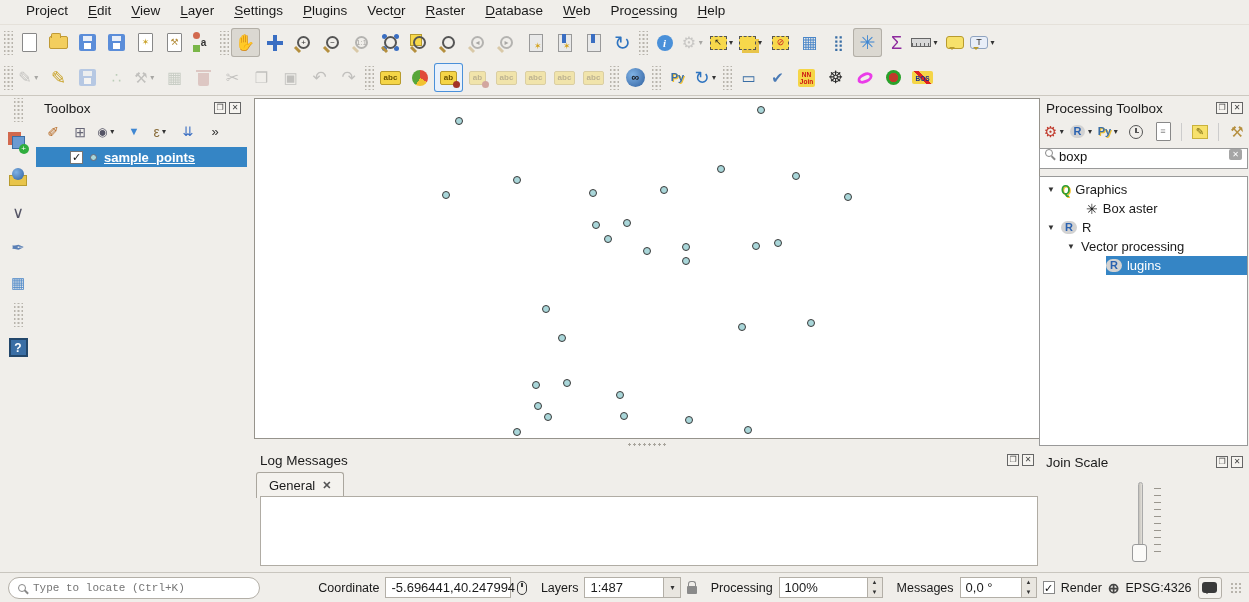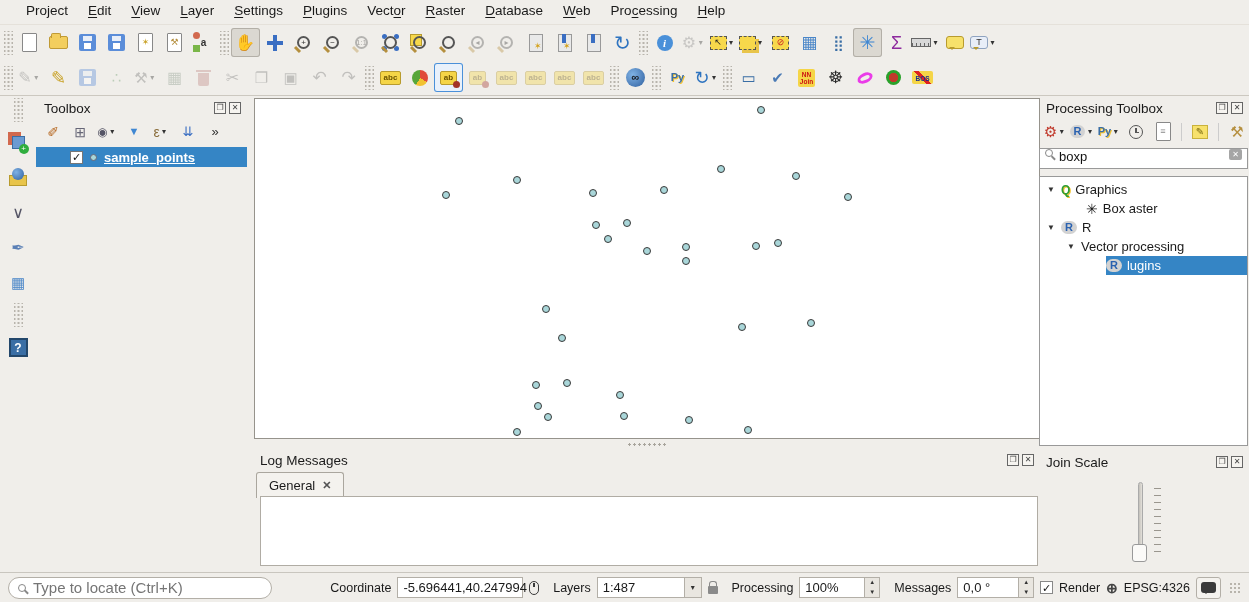--- a/index.html
+++ b/index.html
@@ -114,21 +114,21 @@
   
   #tilescale-panel{position:absolute;left:0;right:0;top:354px;bottom:0}
   #ts-slider{position:absolute;left:98px;top:32px;bottom:10px;width:8px}
   .ts-groove{position:absolute;left:2px;top:0;bottom:8px;width:5px;background:linear-gradient(90deg,#c2bfb9,#e4e1db);border:1px solid #aaa;border-radius:3px}
   .ts-handle{position:absolute;left:-4px;bottom:0;width:15px;height:18px;background:#fbfaf8;border:1px solid #999;border-radius:3px}
   .ts-ticks{position:absolute;left:116px;top:38px;display:flex;flex-direction:column;gap:5px}
   .ts-tick{width:7px;height:1px;background:#9a968e;margin-bottom:1px}
   
   #statusbar{position:absolute;left:0;right:0;bottom:0;height:30px;border-top:1px solid #c9c6bf;display:flex;align-items:center;gap:6px;padding:0 8px;font-size:12.5px}
   .locator{width:270px;height:22px;border:1px solid #b3afa7;border-radius:11px;background:#fff;display:flex;align-items:center;gap:7px;padding:0 9px}
-  .locator input{border:none;outline:none;flex:1;font-size:15px;font-family:Liberation Sans, sans-serif;background:transparent;color:#333}
+  .locator input{border:none;outline:none;flex:1;font-size:11px;font-family:Liberation Mono, monospace;background:transparent;color:#333}
   .sb-field{height:21px;background:#fff;border:1px solid #b3afa7;display:flex;align-items:center;padding:0 5px;font-size:13px}
   .sb-label{margin-left:8px}
   .combo-btn{height:21px;width:17px;border:1px solid #b3afa7;border-left:none;background:#e9e6e0;font-size:8px;color:#333;display:flex;align-items:center;justify-content:center}
   .spin{display:flex;flex-direction:column;width:15px;height:21px;border:1px solid #b3afa7;border-left:none;background:#e9e6e0}
   .spin span{flex:1;font-size:6px;line-height:9px;text-align:center;color:#333}
   .i-mouse{width:10px;height:14px;border:1.5px solid #3a3a3a;border-radius:5px;position:relative}
   .i-mouse::before{content:"";position:absolute;left:3px;top:1px;width:1.5px;height:4px;background:#3a3a3a}
   .i-lock{width:10px;height:8px;background:#8a8a8a;border-radius:1px;position:relative;margin-top:5px}
   .i-lock::before{content:"";position:absolute;top:-5px;left:1px;width:6px;height:5px;border:1.5px solid #8a8a8a;border-bottom:none;border-radius:3px 3px 0 0}
   .cb13{width:13px;height:13px;background:#fff;border:1px solid #888;color:#111;font-size:11px;line-height:12px;text-align:center}
@@ -579,27 +579,27 @@
 <div id="statusbar">
   <div class="locator">
     <span class="i-magsm"></span>
     <input placeholder="Type to locate (Ctrl+K)" style="">
   </div>
   <span class="sb-label" style="margin-left:52px">Coordinate</span>
   <span class="sb-field" style="width:126px">-5.696441,40.247994</span>
   <span class="i-mouse"></span>
   <span class="sb-label">Layers</span>
   <span style="display:flex">
-    <span class="sb-field" style="width:88px">1:487</span>
+    <span class="sb-field" style="width:80px">1:487</span>
     <span class="combo-btn">▾</span>
   </span>
   <span class="i-lock"></span>
   <span class="sb-label">Processing</span>
   <span style="display:flex">
-    <span class="sb-field" style="width:66px">100%</span>
+    <span class="sb-field" style="width:89px">100%</span>
     <span class="spin">
         <span>▲</span>
         <span>▼</span>
       </span>
   </span>
   <span class="sb-label">Messages</span>
   <span style="display:flex">
     <span class="sb-field" style="width:62px">0,0 °</span>
     <span class="spin">
         <span>▲</span>

